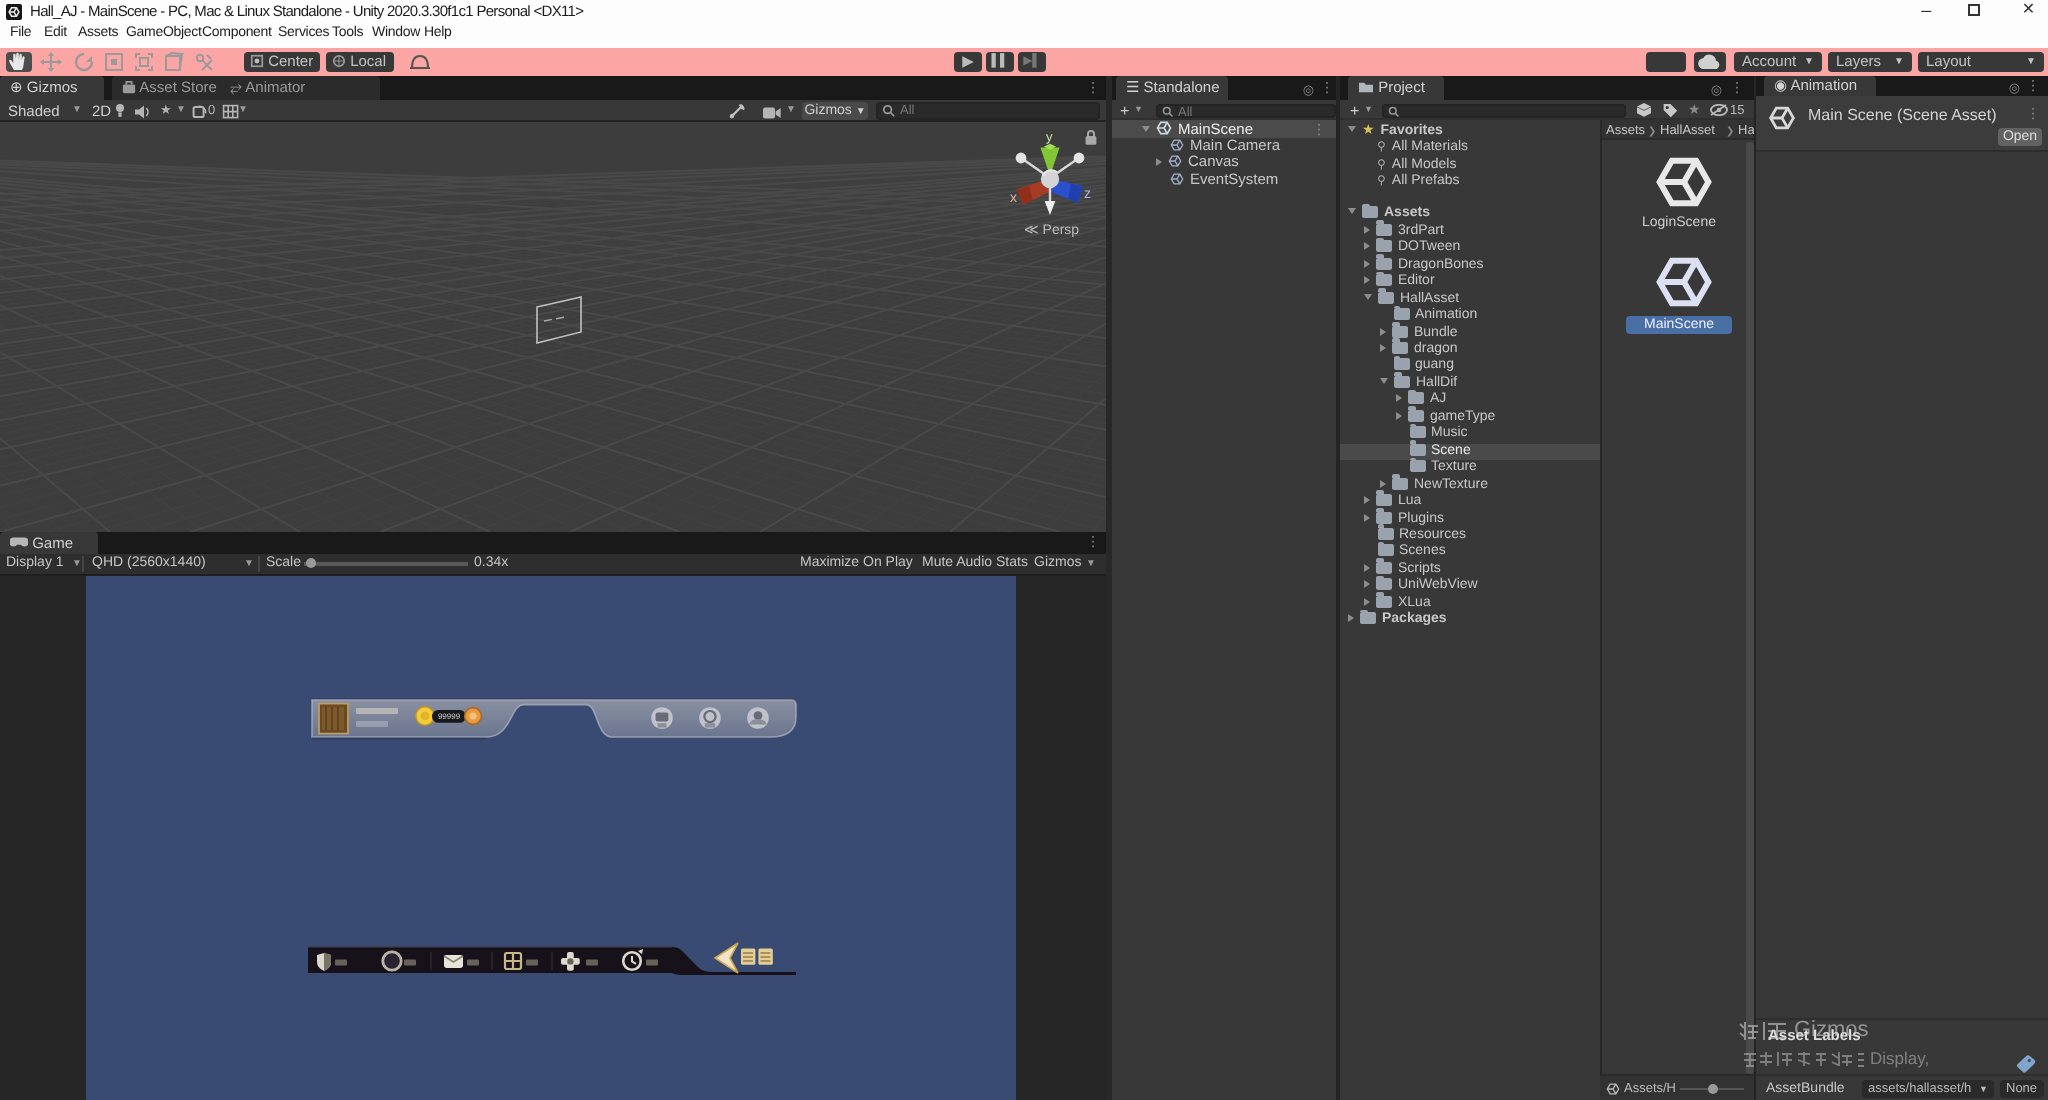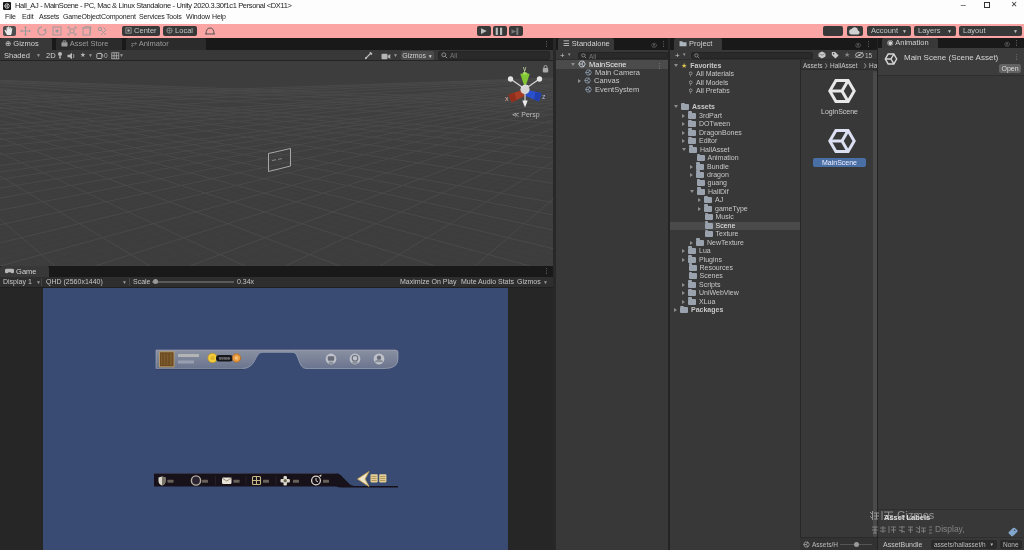--- a/index.html
+++ b/index.html
@@ -127,21 +127,21 @@
   <div class="tbtn" style="left:914px;width:42px">Layers <span style="float:right;font-size:5px">▼</span></div>
   <div class="tbtn" style="left:959px;width:63px">Layout <span style="float:right;font-size:5px">▼</span></div>
 </div>
 
 <div class="abs tabbar" style="left:0;top:38px;width:553px;height:12px">
   <div class="tab" style="left:0;width:52px">⊕ Gizmos</div>
   <div class="tab inactive" style="left:56px;width:66px"><svg width="7" height="7" viewBox="0 0 8 8" style="vertical-align:-1px">
           <rect x="0.5" y="2.5" width="7" height="5" rx="0.8" fill="#9a9a9a"></rect>
           <path d="M2.5 2.5 V1 h3 v1.5" fill="none" stroke="#9a9a9a"></path>
         </svg> Asset Store</div>
-  <div class="tab inactive" style="left:126px;width:80px">⥂ Animator</div>
+  <div class="tab inactive" style="left:110px;width:80px">⥂ Animator</div>
   <div class="kebab" style="right:3px;top:2px">⋮</div>
 </div>
 <div class="abs" style="left:0;top:50px;width:553px;height:11px;background:#383838;border-bottom:1px solid #232323;color:#cfcfcf;font-size:7.5px">
   <span class="abs" style="left:4px;top:1px">Shaded</span>
       <span class="abs" style="left:36px;top:2px;font-size:5px;color:#999">▼</span>
   <span class="abs" style="left:46px;top:1px">2D</span>
   <svg width="8" height="9" viewBox="0 0 8 9" style="position:absolute;left:56px;top:1px">
         <circle cx="4" cy="3" r="2" fill="#b8b8b8"></circle>
         <rect x="3.2" y="5.2" width="1.6" height="2.2" fill="#b8b8b8"></rect>
       </svg>

